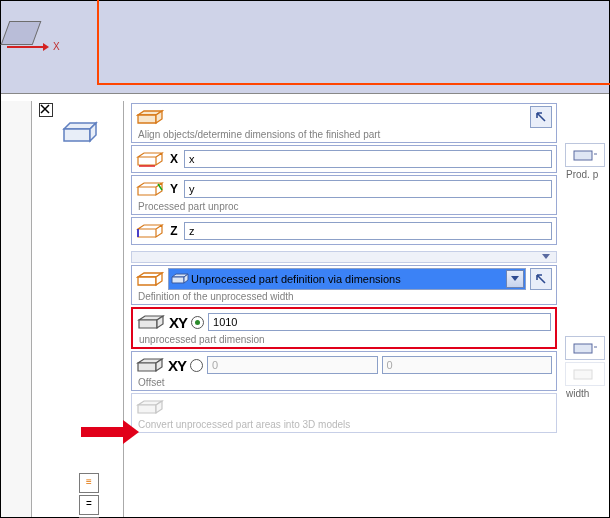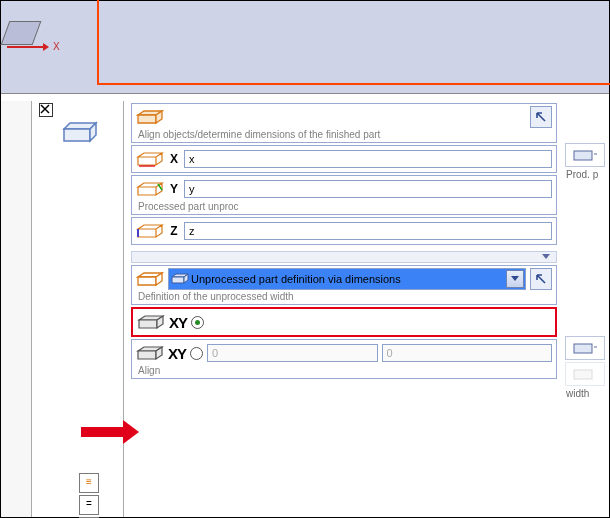--- a/index.html
+++ b/index.html
@@ -198,42 +198,58 @@
             <svg width="28" height="16">
                 <g stroke="#555" stroke-width="1.2" fill="#e8e8e8">
                   <path d="M2 6 L20 6 L26 2 L8 2 Z"></path>
                   <path d="M2 6 L20 6 L20 14 L2 14 Z"></path>
                   <path d="M20 6 L26 2 L26 10 L20 14 Z"></path>
                 </g>
               </svg>
           </span>
           <span class="xy-label">XY</span>
           <span class="radio sel"></span>
-        </div>
+          <input class="fld" value="1010" style="">
+        </div>
+        <div class="desc">unprocessed part dimension</div>
       </div>
 
       <div class="row">
         <div class="lead">
           <span class="part-ic">
             <svg width="28" height="16">
                 <g stroke="#555" stroke-width="1.2" fill="#e8e8e8">
                   <path d="M2 6 L20 6 L26 2 L8 2 Z"></path>
                   <path d="M2 6 L20 6 L20 14 L2 14 Z"></path>
                   <path d="M20 6 L26 2 L26 10 L20 14 Z"></path>
                 </g>
               </svg>
           </span>
           <span class="xy-label">XY</span>
           <span class="radio"></span>
           <input class="fld" disabled="" value="0" style="">
           <input class="fld" disabled="" value="0" style="">
         </div>
-        <div class="desc">Align</div>
-      </div>
-
+        <div class="desc">Offset</div>
+      </div>
+
+      <div class="row" style="opacity:.55">
+        <div class="lead">
+          <span class="part-ic">
+            <svg width="28" height="16">
+                <g stroke="#999" stroke-width="1.2" fill="#eee">
+                  <path d="M2 6 L20 6 L26 2 L8 2 Z"></path>
+                  <path d="M2 6 L20 6 L20 14 L2 14 Z"></path>
+                  <path d="M20 6 L26 2 L26 10 L20 14 Z"></path>
+                </g>
+              </svg>
+          </span>
+        </div>
+        <div class="desc">Convert unprocessed part areas into 3D models</div>
+      </div>
 
     </div>
 
     <div class="prod-col">
       <div class="prod-iconrow">
         <svg width="24" height="14">
             <rect x="1" y="3" width="18" height="9" fill="#dfe6f4" stroke="#5a6aa0"></rect>
             <path d="M21 6 L24 6" stroke="#5a6aa0"></path>
           </svg>
       </div>

